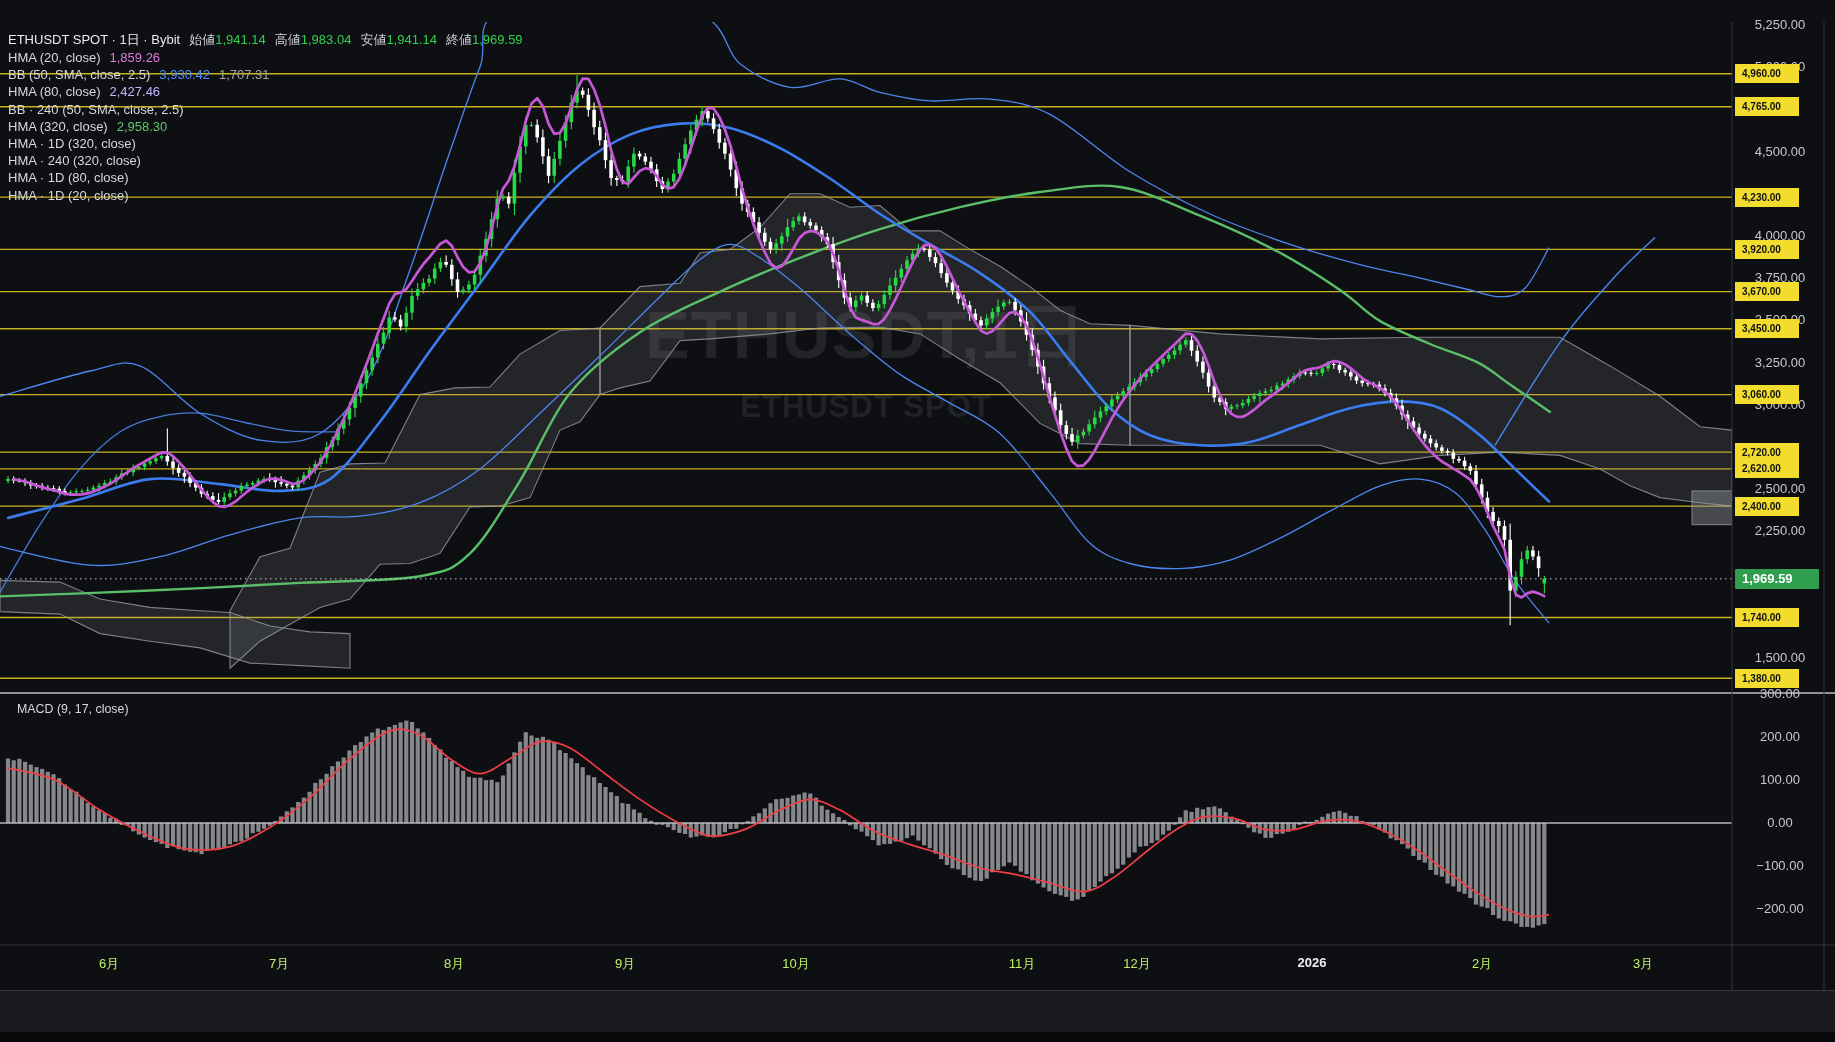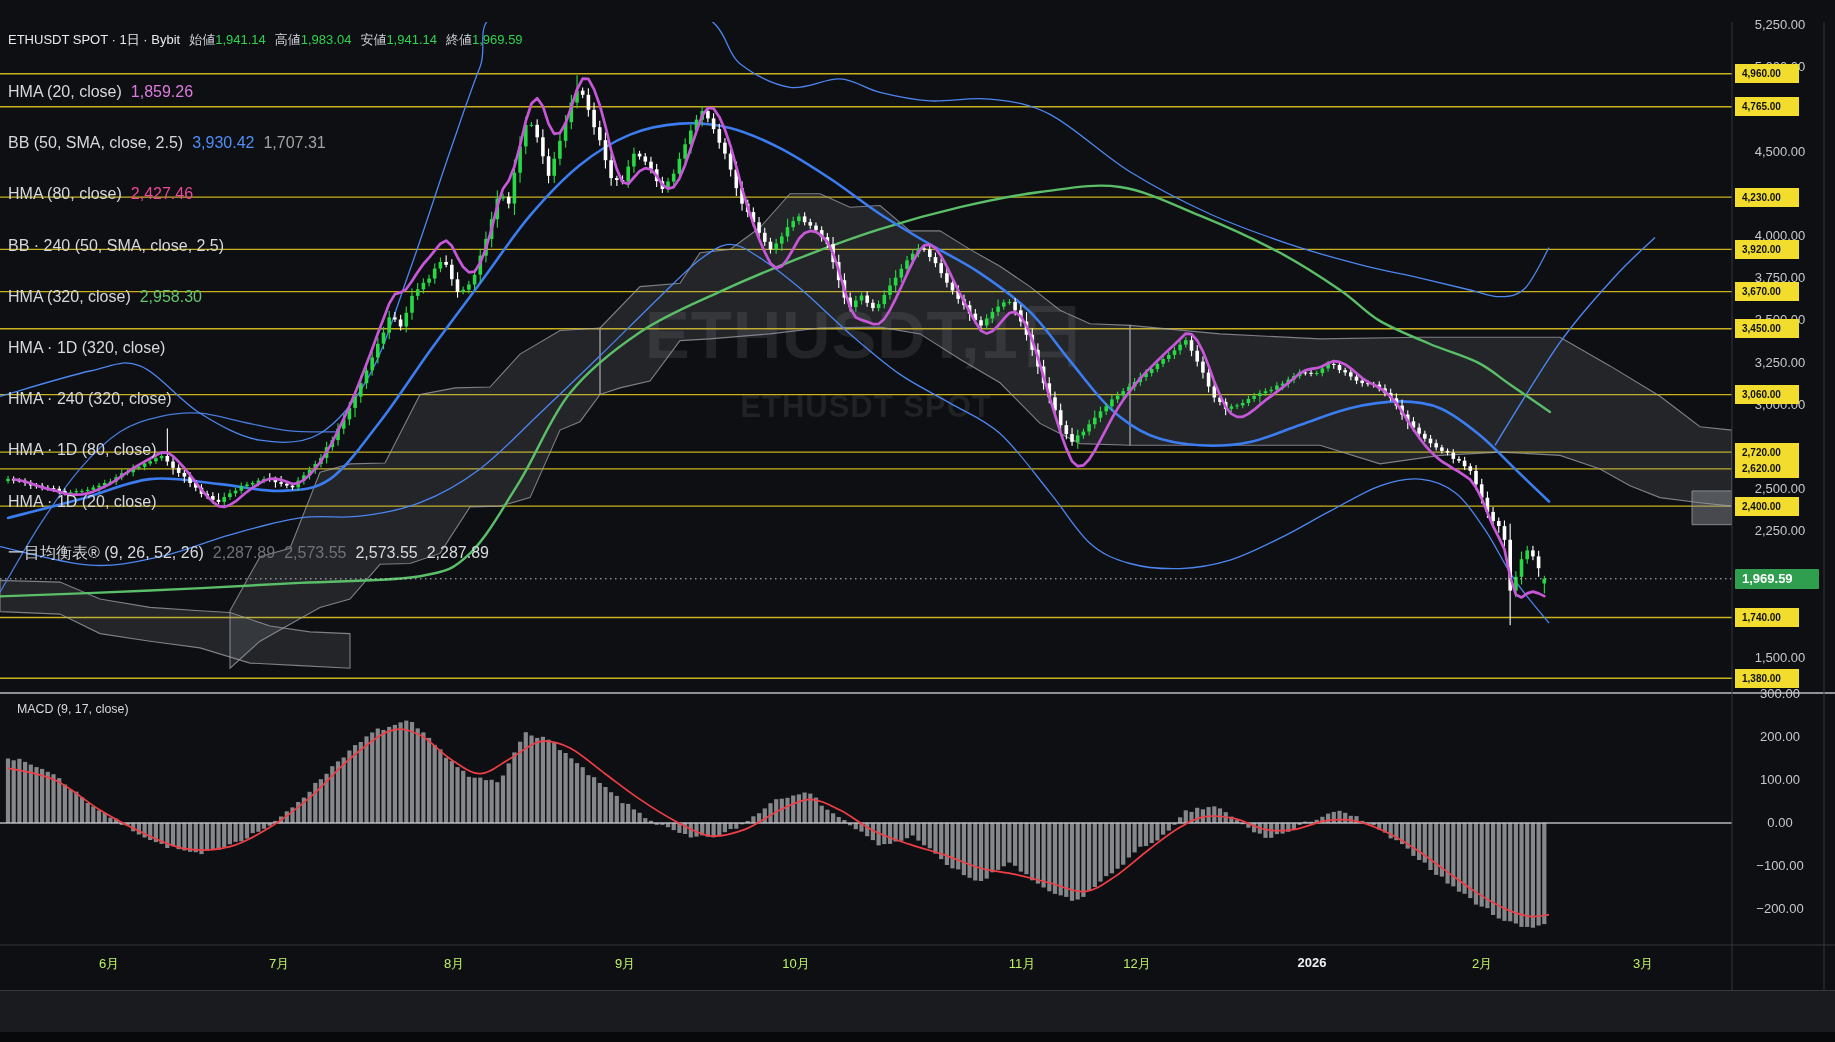--- a/index.html
+++ b/index.html
@@ -11,21 +11,21 @@
              display:flex;flex-direction:column;align-items:center;justify-content:center;
              pointer-events:none;z-index:1;}
   #wm1{font-size:67px;font-weight:600;color:rgba(165,170,180,0.14);letter-spacing:1px;}
   #wm2{font-size:31px;font-weight:600;color:rgba(165,170,180,0.12);margin-top:8px;letter-spacing:1px;}
   #chartsvg{position:absolute;left:0;top:0;z-index:2;}
   #legend{position:absolute;left:8px;top:31px;z-index:3;}
   .lg-title{font-size:13px;color:#e9eaec;height:18px;line-height:18px;white-space:nowrap;}
   .lg-title .sym{font-weight:500;}
   .lg-title .olab{color:#d1d4dc;margin-left:9px;}
   .lg-title .oval{color:#2fd24f;}
-  .lg-row{font-size:16px;color:#d5d8dd;height:17.2px;line-height:17.2px;white-space:nowrap;margin-top:34px;}
+  .lg-row{font-size:13px;color:#d5d8dd;height:17.2px;line-height:17.2px;white-space:nowrap;}
   .lg-row .val{margin-left:9px;}
   #macdlegend{position:absolute;left:17px;top:702px;z-index:3;font-size:12.4px;color:#d5d8dd;}
   .plab{position:absolute;left:1737px;width:80px;font-size:13px;color:#c6c8cd;z-index:3;
         height:16px;line-height:16px;text-align:center;padding-left:6px;box-sizing:border-box;}
   .ylab{position:absolute;left:1735px;width:64px;font-size:10px;font-weight:600;color:#101010;
         background:#f2dd2e;z-index:4;height:19px;line-height:19px;text-align:left;
         padding-left:7px;box-sizing:border-box;border-radius:0;}
   .clab{position:absolute;left:1735px;width:84px;font-size:13px;font-weight:700;color:#ffffff;
         background:#2f9e4f;z-index:5;height:20px;line-height:20px;text-align:left;
         padding-left:7px;box-sizing:border-box;border-radius:1px;}
@@ -911,28 +911,27 @@
       </g>
       <line x1="1732" y1="22" x2="1732" y2="990" stroke="#34373e" stroke-width="1"></line>
       <line x1="1824" y1="22" x2="1824" y2="990" stroke="#34373e" stroke-width="1"></line>
       <line x1="0" y1="945" x2="1835" y2="945" stroke="#34373e" stroke-width="1"></line>
     </svg>
 
   <div id="legend">
       <div class="lg-title"><span class="sym">ETHUSDT SPOT · 1日 · Bybit</span><span class="olab">始値</span><span class="oval">1,941.14</span><span class="olab">高値</span><span class="oval">1,983.04</span><span class="olab">安値</span><span class="oval">1,941.14</span><span class="olab">終値</span><span class="oval">1,969.59</span></div>
       <div class="lg-row"><span>HMA (20, close)</span><span class="val" style="color:#dd7adf">1,859.26</span></div>
       <div class="lg-row"><span>BB (50, SMA, close, 2.5)</span><span class="val" style="color:#4f8df7">3,930.42</span><span class="val" style="color:#a3a3a3">1,707.31</span></div>
-      <div class="lg-row"><span>HMA (80, close)</span><span class="val" style="color:#ec4899">2,427.46</span></div>
+      <div class="lg-row"><span>HMA (80, close)</span><span class="val" style="color:#c4b5fd">2,427.46</span></div>
       <div class="lg-row"><span>BB · 240 (50, SMA, close, 2.5)</span></div>
       <div class="lg-row"><span>HMA (320, close)</span><span class="val" style="color:#66c46e">2,958.30</span></div>
       <div class="lg-row"><span>HMA · 1D (320, close)</span></div>
       <div class="lg-row"><span>HMA · 240 (320, close)</span></div>
       <div class="lg-row"><span>HMA · 1D (80, close)</span></div>
       <div class="lg-row"><span>HMA · 1D (20, close)</span></div>
-      <div class="lg-row"><span>一目均衡表® (9, 26, 52, 26)</span><span class="val" style="color:#6f727c">2,287.89</span><span class="val" style="color:#6f727c">2,573.55</span><span class="val" style="color:#d6d9de">2,573.55</span><span class="val" style="color:#d6d9de">2,287.89</span></div>
     </div>
 
   <div id="macdlegend">
     <span>MACD (9, 17, close)</span>
   </div>
 
   <div id="pricelabels">
       <div class="plab" style="top:17px">5,250.00</div>
       <div class="plab" style="top:59px">5,000.00</div>
       <div class="plab" style="top:144px">4,500.00</div>

